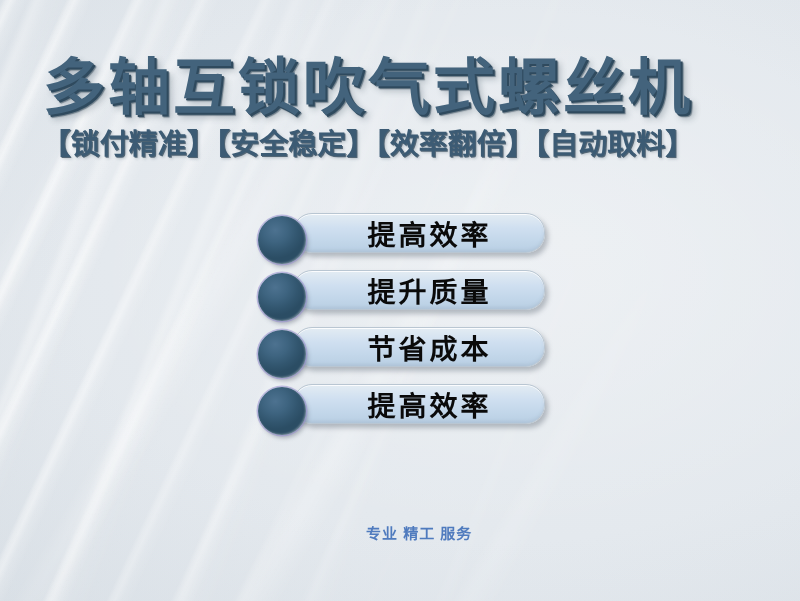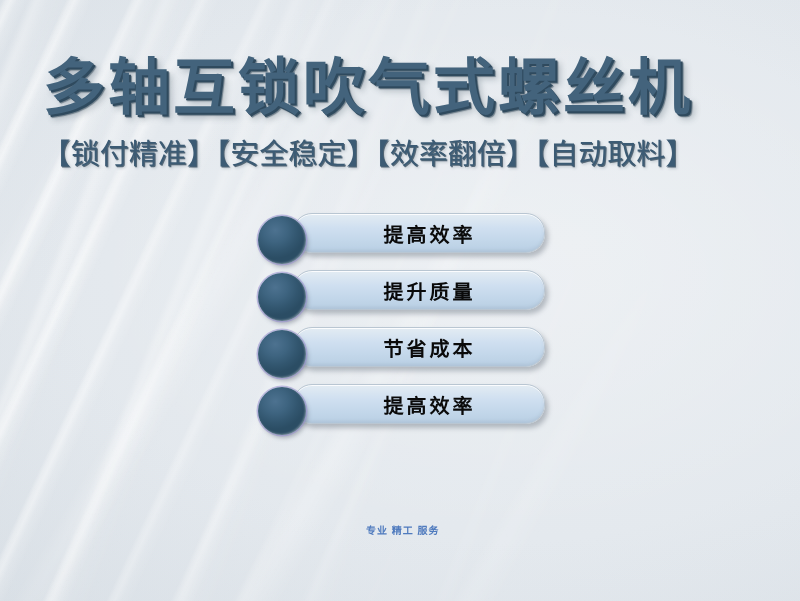--- a/index.html
+++ b/index.html
@@ -120,23 +120,22 @@
     line-height: 1.04;
     letter-spacing: 3px;
     color: #43637c;
     text-shadow:
        2px 2px 0 #2f4a5e,
        3px 3px 1px rgba(40,62,78,0.55),
        5px 5px 6px rgba(60,78,92,0.30);
     white-space: nowrap;
   }
   .sub-title {
-    margin-top: 10px;
     font-family: "Liberation Serif", "DejaVu Serif", serif;
-    font-weight: 400;
+    font-weight: 700;
     font-size: 29px;
     letter-spacing: 0px;
     color: #3c5b74;
     text-shadow:
        1px 1px 0 rgba(45,68,86,0.75),
        2px 2px 3px rgba(70,90,105,0.30);
     white-space: nowrap;
   }
 
   
@@ -186,21 +185,21 @@
         #b9cfe3 100%);
     border: 1px solid #b9c6d2;
     box-shadow:
        3px 4px 5px rgba(95,105,118,0.40),
        0 1px 0 rgba(255,255,255,0.85) inset,
        0 -2px 3px rgba(150,170,190,0.28) inset;
   }
   .feature-label {
     font-family: "Liberation Sans", "DejaVu Sans", sans-serif;
     font-weight: 700;
-    font-size: 20px;
+    font-size: 28px;
     letter-spacing: 3px;
     text-indent: 3px;
     color: #0a0a0a;
     padding-left: 18px;
   }
 
   
   .tagline-wrap {
     position: absolute;
     top: 462px;
@@ -251,21 +250,21 @@
     font-size: 22px;
     letter-spacing: 1px;
     color: #2f63b4;
     line-height: 1;
   }
   .wm-slogan {
     margin-top: 3px;
     margin-left: 36px;
     font-family: "Liberation Sans", "DejaVu Sans", sans-serif;
     font-weight: 700;
-    font-size: 10px;
+    font-size: 15px;
     letter-spacing: 1px;
     color: #2f63b4;
     line-height: 1;
   }
 </style>
 </head>
 <body>
 
 <div id="poster">
 

